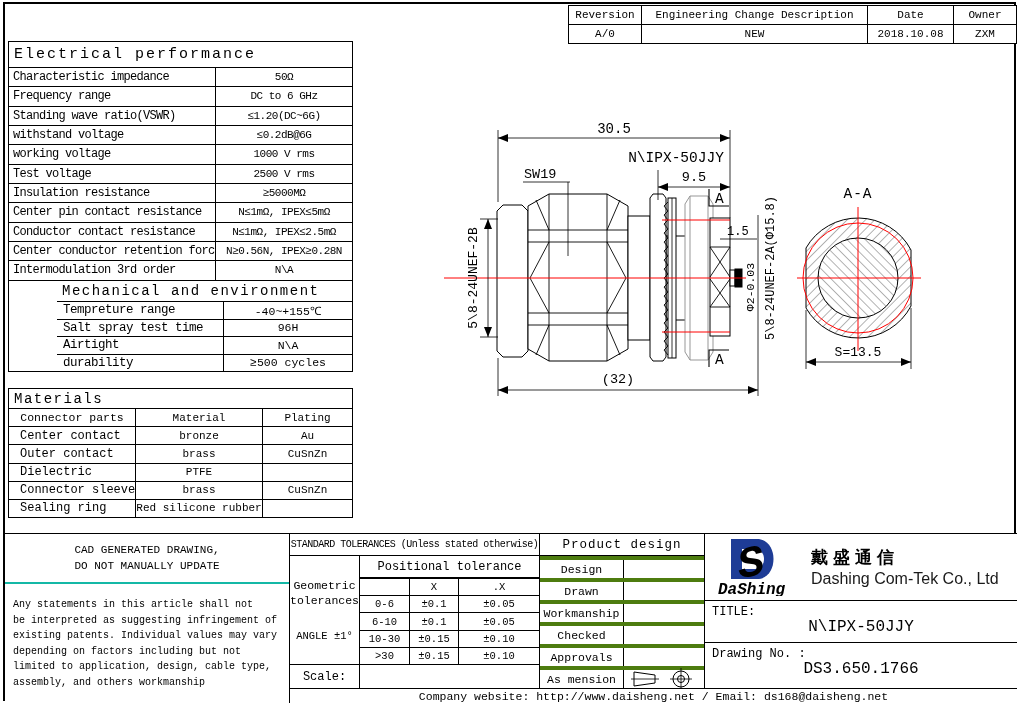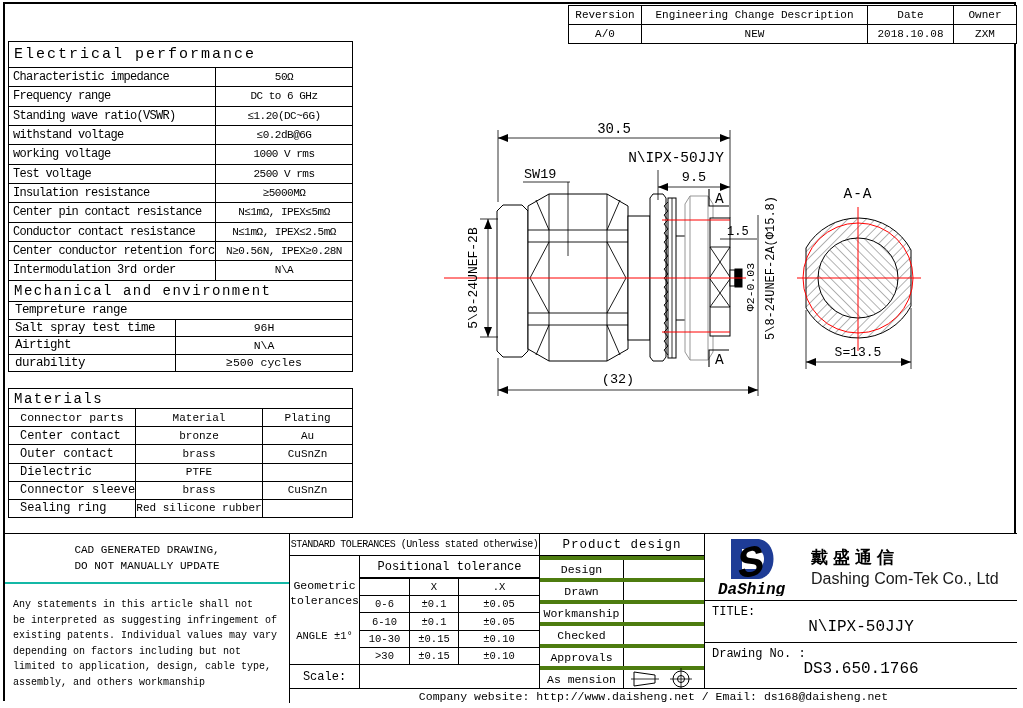--- a/index.html
+++ b/index.html
@@ -19,21 +19,21 @@
   
   #t-elec{left:8px;top:6px;width:345px;height:259px;margin-top:35px;}
   #t-elec .ttl{height:25px;font-size:15px;}
   #t-elec .c1{width:206px;padding-left:4px;font-size:12px;letter-spacing:-0.7px;}
   #t-elec .c2{flex:1;justify-content:center;font-size:11px;letter-spacing:-0.5px;}
   
   #t-rev{left:568px;top:5px;width:449px;height:39px;font-size:11px;}
   #t-rev .c{justify-content:center;}
   #t-rev .h1{width:72px;} #t-rev .h2{width:226px;} #t-rev .h3{width:86px;} #t-rev .h4{flex:1;}
   
-  #t-mech{left:8px;top:280px;width:345px;height:92px;}
+  #t-mech{left:8px;top:280px;width:345px;height:92px;padding-left:48px;}
   #t-mech .ttl{height:20px;font-size:14px;letter-spacing:1.5px;}
   #t-mech .c1{width:166px;padding-left:6px;font-size:12.5px;letter-spacing:-0.5px;}
   #t-mech .c2{flex:1;justify-content:center;font-size:11.5px;}
   
   #t-mat{left:8px;top:388px;width:345px;height:130px;}
   #t-mat .ttl{height:19px;font-size:14px;letter-spacing:1.5px;}
   #t-mat .m1{width:126px;padding-left:11px;font-size:12px;}
   #t-mat .m2{width:127px;justify-content:center;font-size:11px;}
   #t-mat .m3{flex:1;justify-content:center;font-size:11px;}
   #t-mat .hd .m1{justify-content:center;padding-left:0;font-size:11.5px;}
@@ -158,20 +158,21 @@
       <div class="c h4">ZXM</div>
     </div>
   </div>
 </div>
 
 <div id="t-mech" class="tbl">
   <div class="ttl">Mechanical and environment</div>
   <div class="rows">
     <div class="r">
         <div class="c c1">Tempreture range</div>
+        <div class="c c2">-40~+155℃</div>
       </div>
     <div class="r">
         <div class="c c1">Salt spray test time</div>
         <div class="c c2">96H</div>
       </div>
     <div class="r">
         <div class="c c1">Airtight</div>
         <div class="c c2">N\A</div>
       </div>
     <div class="r">

